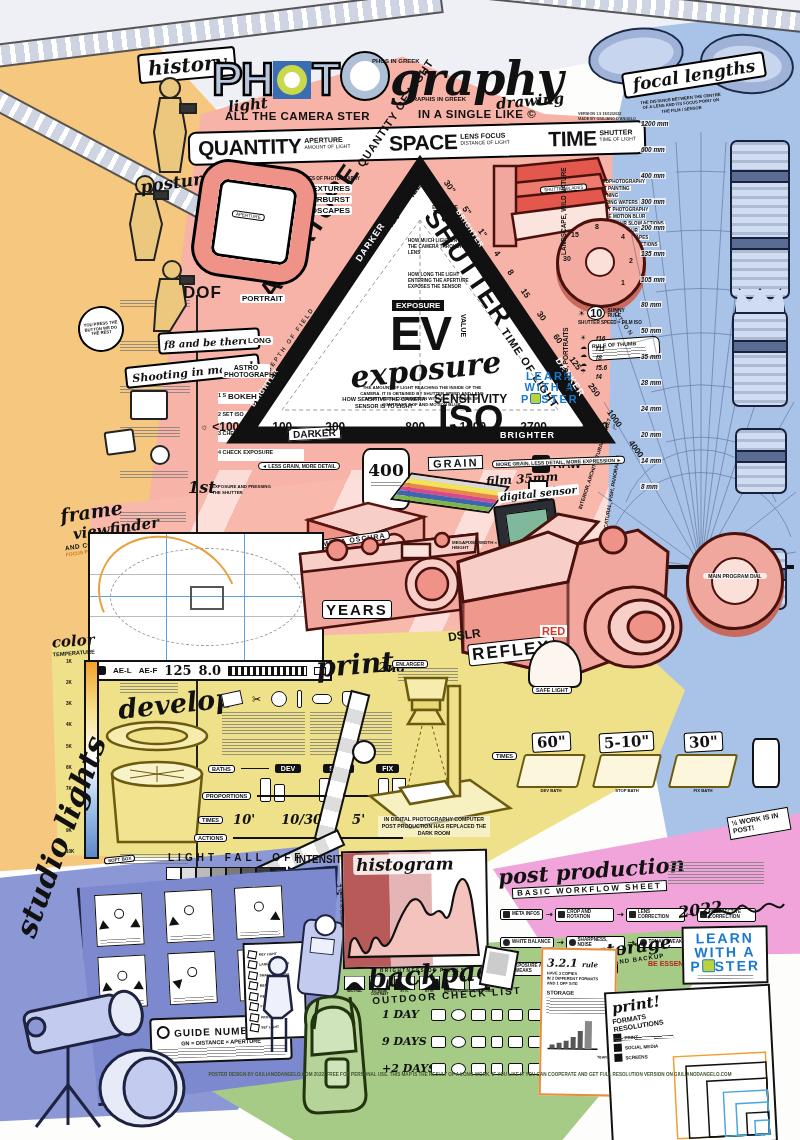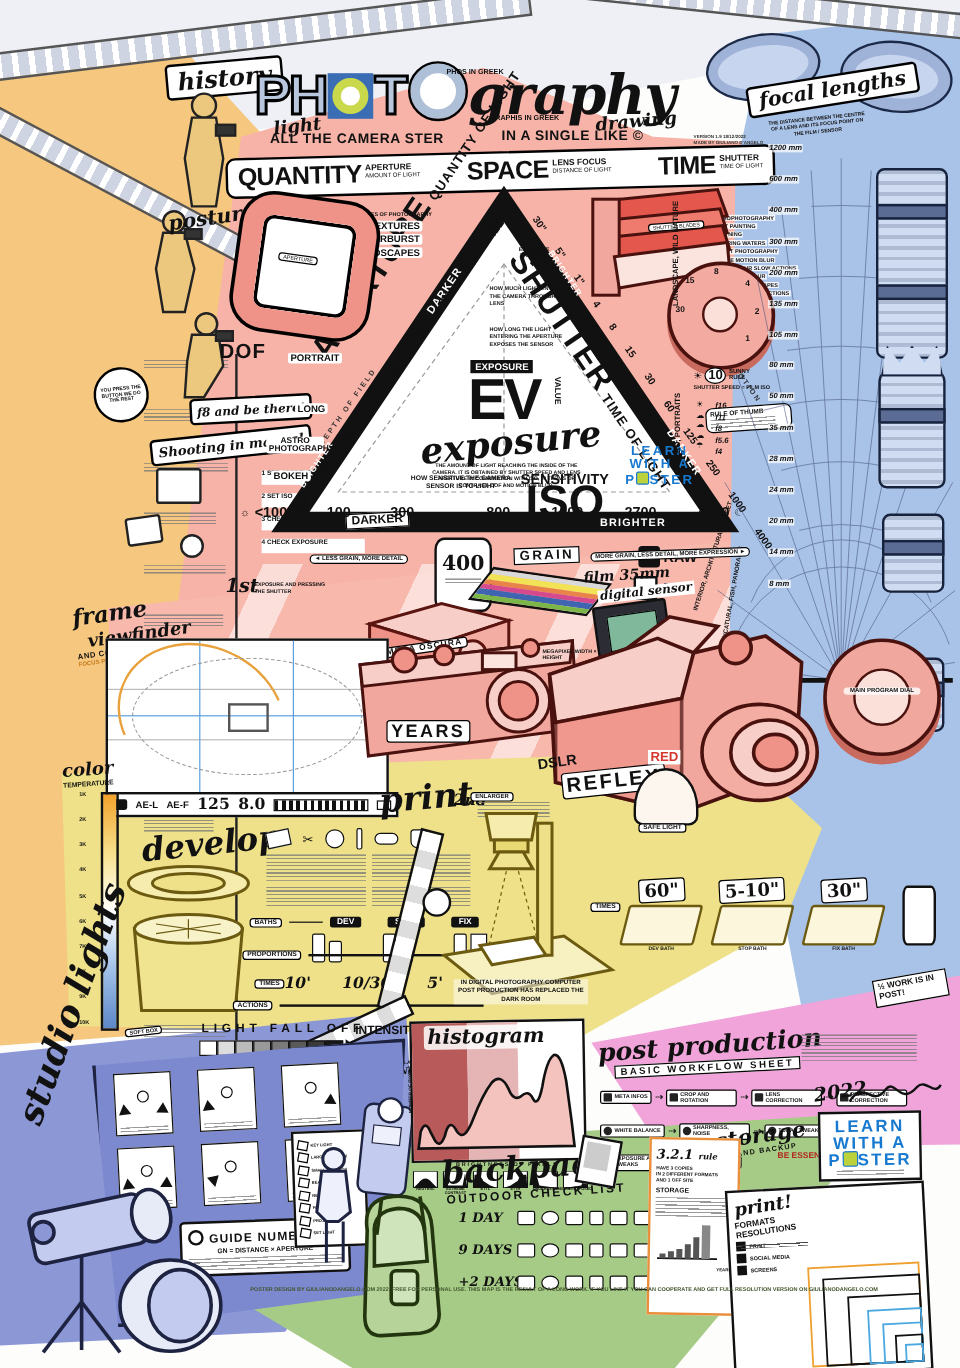--- a/index.html
+++ b/index.html
@@ -609,21 +609,21 @@
       </span>
     <span style="display:flex;gap:3px;">
         <i style="width:9px;height:22px;background:#fff;border:1.5px solid #111;border-radius:2px;"></i>
         <i style="width:12px;height:20px;background:#fff;border:1.5px solid #111;"></i>
       </span>
   </div>
   <div class="abs" style="left:202px;top:792px;display:flex;align-items:center;gap:6px;">
     <span class="pill b" style="font-size:5.6px;">PROPORTIONS</span>
     <span style="width:160px;height:1.5px;background:#111;"></span>
   </div>
-  <div class="abs" style="left:212px;top:812px;display:flex;align-items:center;">
+  <div class="abs" style="left:198px;top:812px;display:flex;align-items:center;gap:10px;">
     <span class="pill b" style="font-size:5.6px;">TIMES</span>
     <span style="display:flex;gap:26px;">
 
     <i class="script" style="font-size:13px;">10'</i>
         <i class="script" style="font-size:13px;">10/30'</i>
         <i class="script" style="font-size:13px;">5'</i>
       </span>
   </div>
   <div class="abs" style="left:194px;top:834px;display:flex;align-items:center;gap:6px;">
     <span class="pill b" style="font-size:5.6px;">ACTIONS</span>

